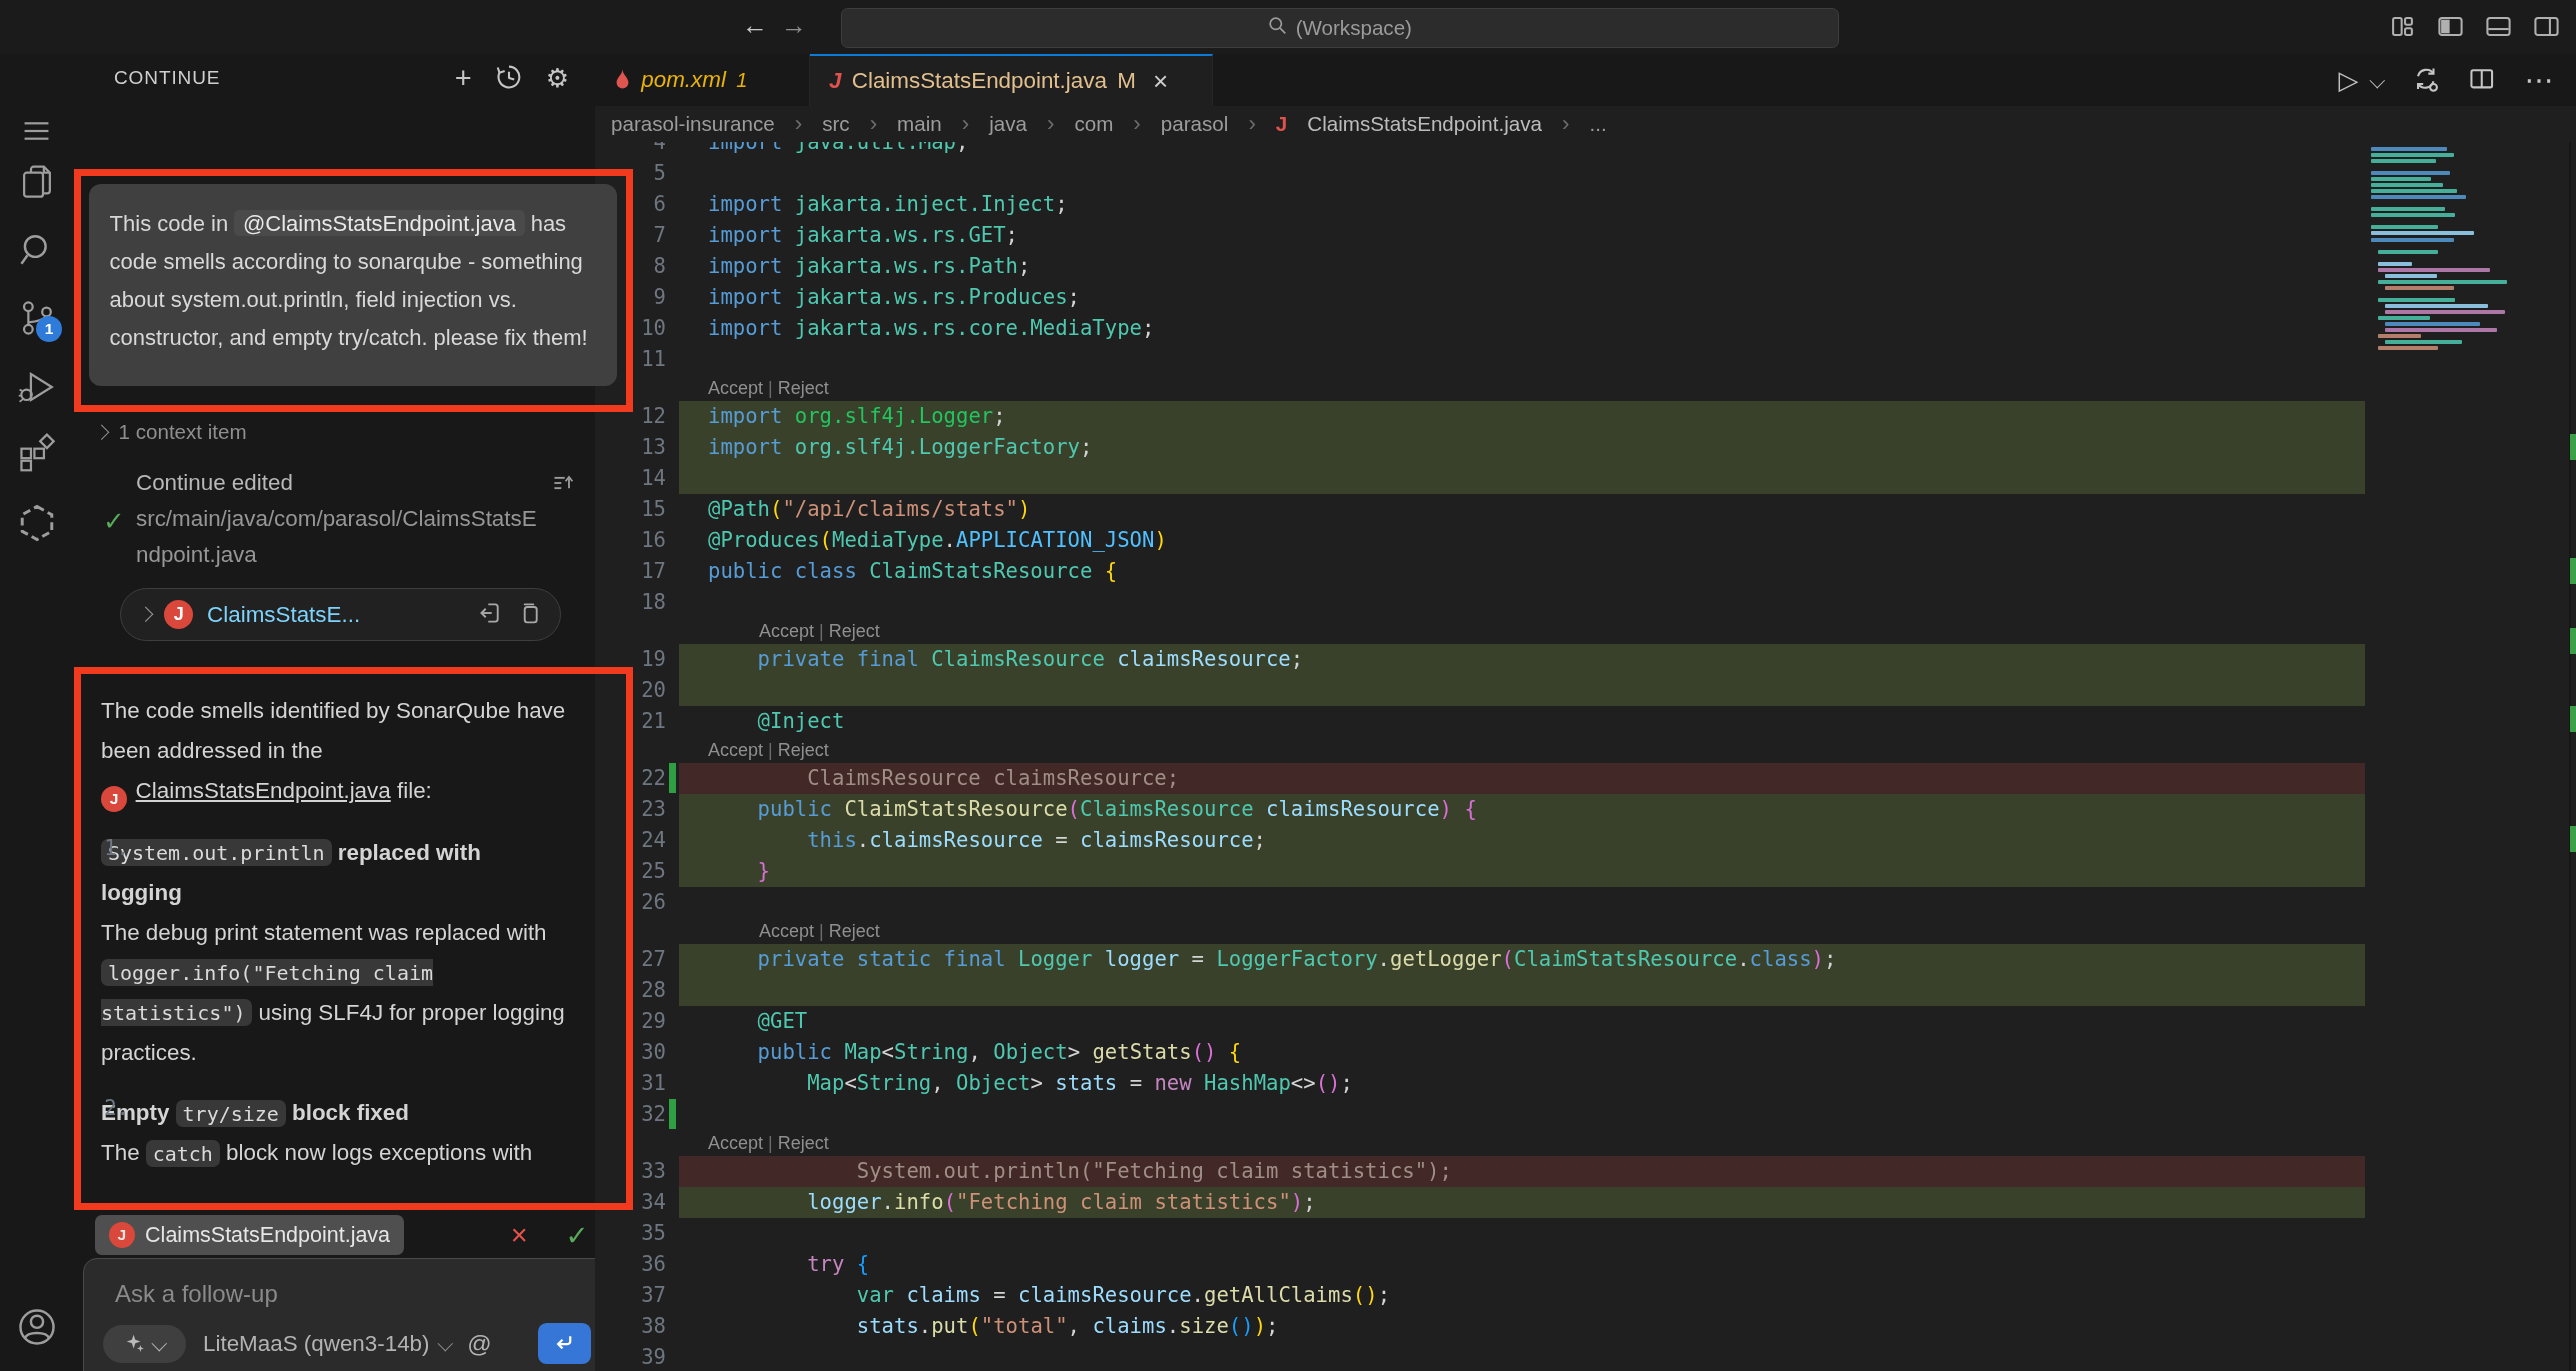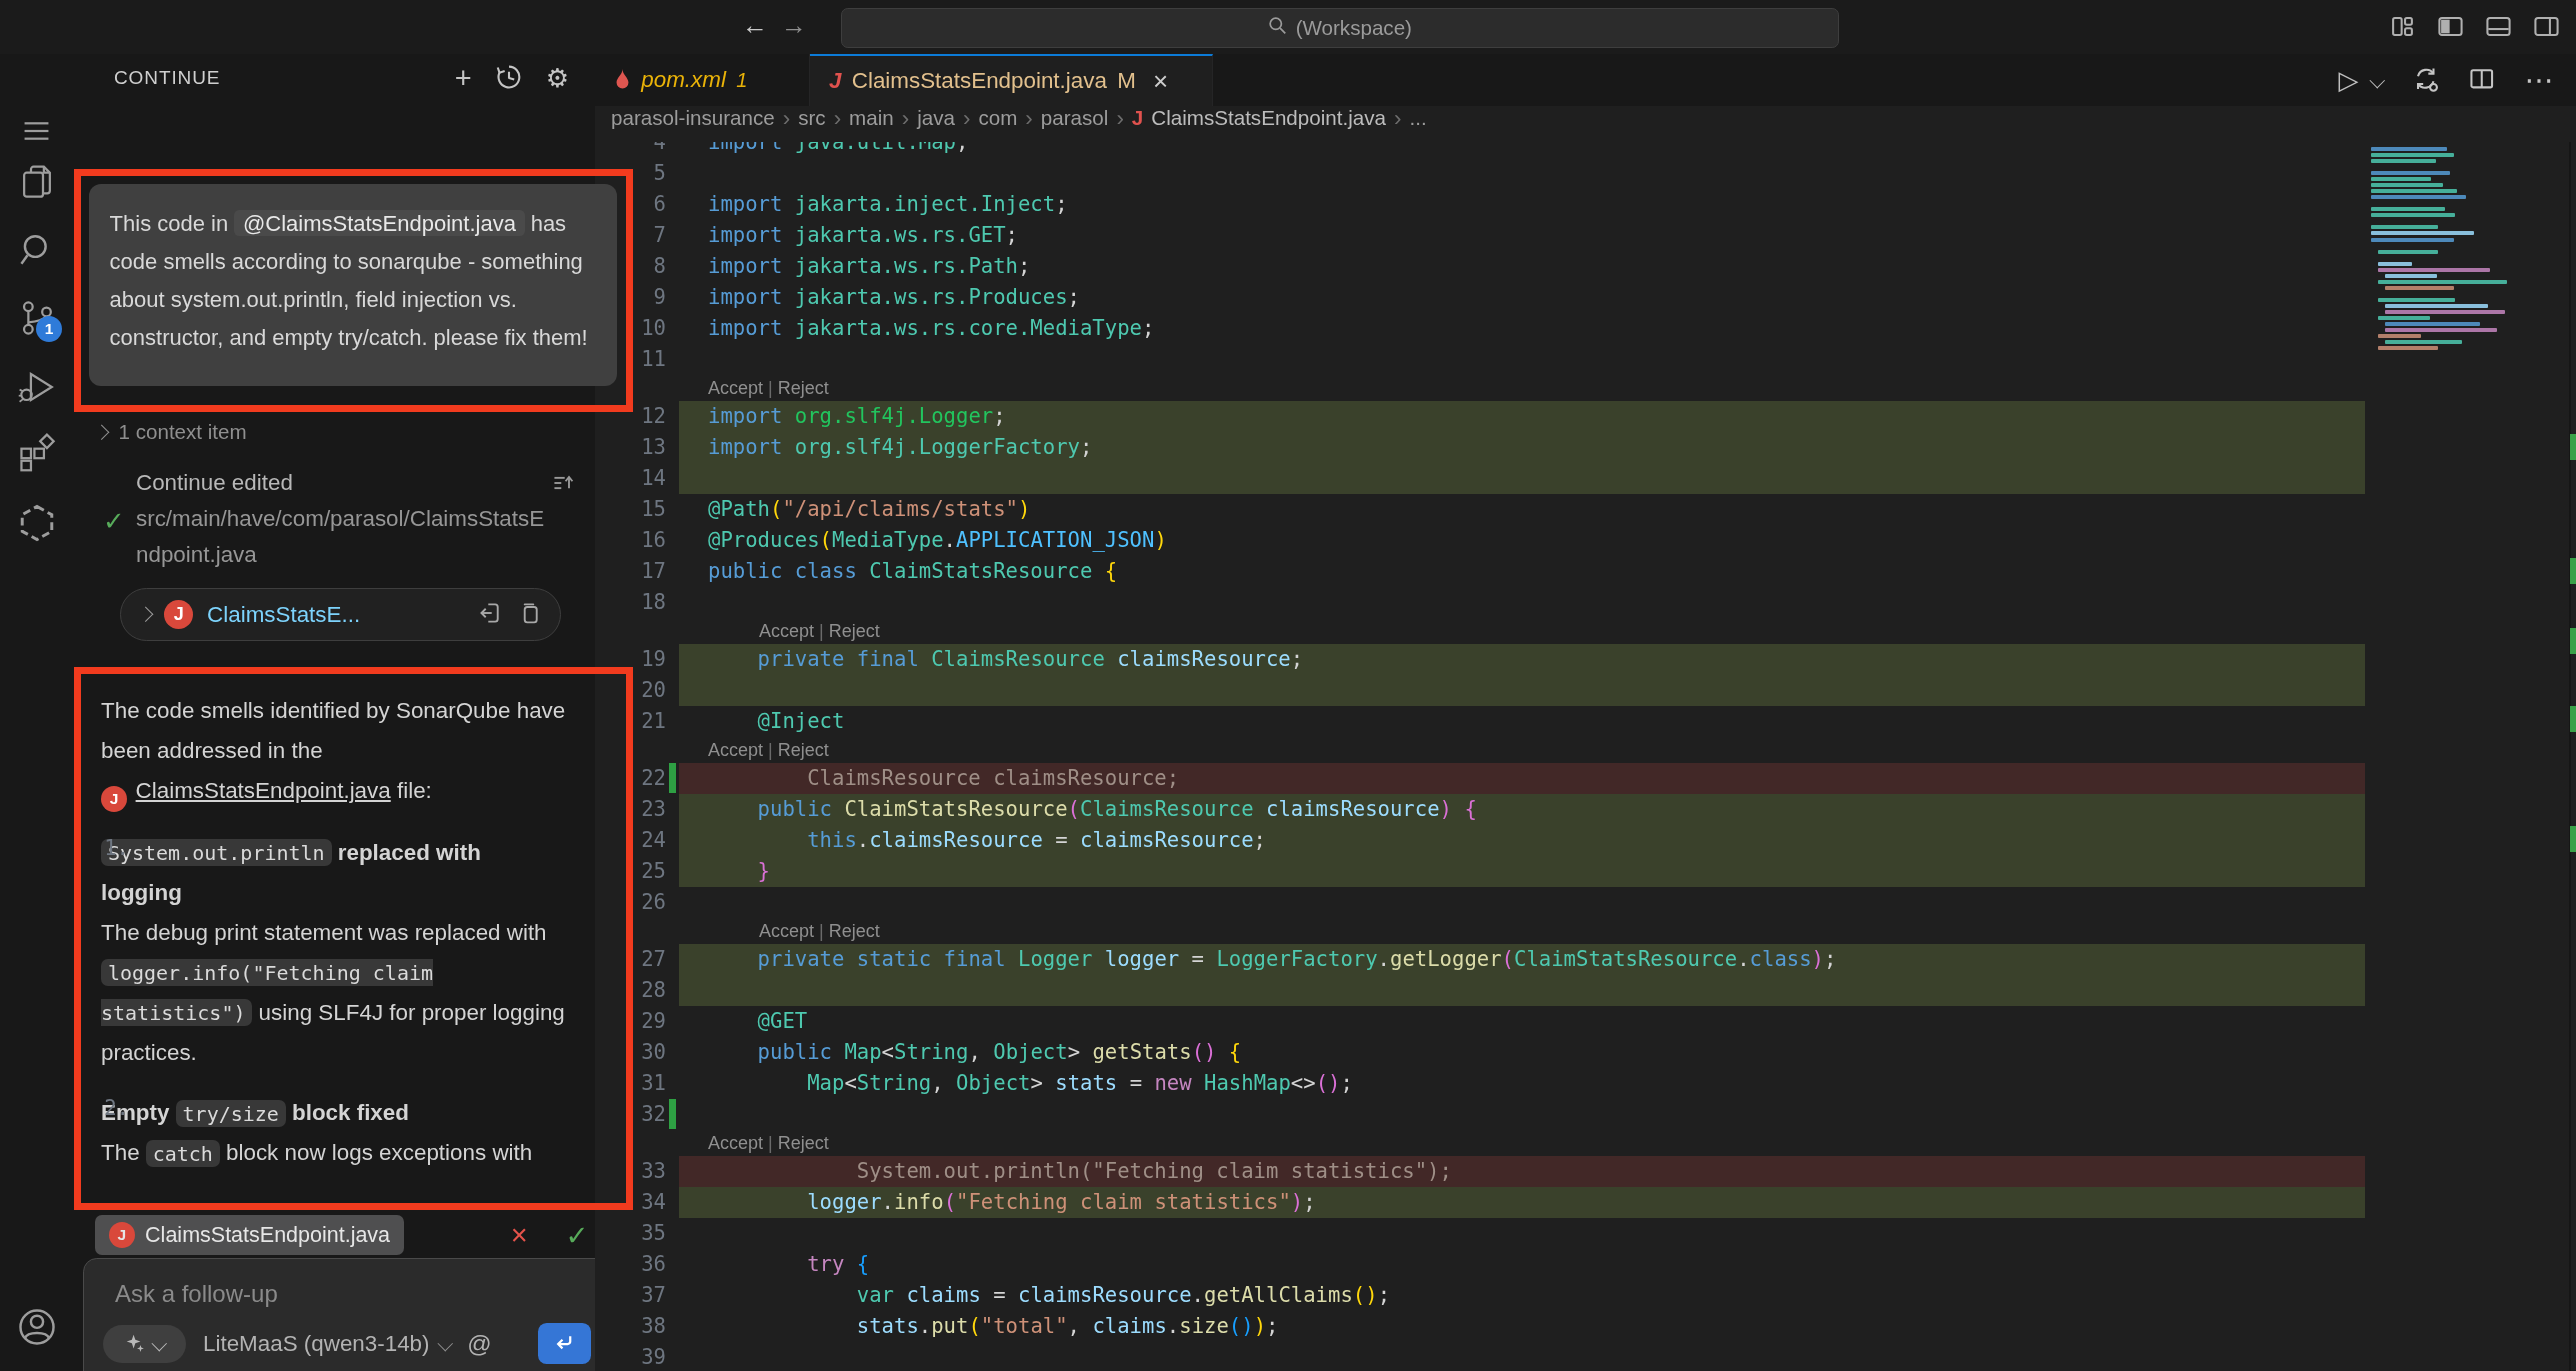--- a/index.html
+++ b/index.html
@@ -66,21 +66,21 @@
   
   #editor{left:595px;top:54px;width:1981px;height:1317px;background:#1f1f1f;}
   #tabbar{left:595px;top:54px;width:1981px;height:52px;background:#181818;display:flex;}
   .tab{display:flex;align-items:center;gap:10.3px;padding:0 19px;font-size:22.4px;border-right:0.9px solid #252526;box-sizing:border-box;}
   #tab1{width:215px;color:#eab308;font-style:italic;}
   #tab1 .errcount{font-size:20px;font-style:italic;}
   #tab2{width:403px;background:#1f1f1f;border-top:2.6px solid #0c7bd8;color:#e2c08d;}
   #tab2 .jletter{color:#e0524e;font-weight:bold;font-style:italic;}
   #tab2 .close{color:#cccccc;font-size:26px;margin-left:6.9px;}
   #tabactions{margin-left:auto;display:flex;align-items:center;gap:29px;color:#c5c5c5;padding-right:22.4px;}
-  #breadcrumb{left:611px;top:106px;width:1962px;height:36px;display:flex;gap:8px;
+  #breadcrumb{left:611px;top:106px;width:1962px;height:36px;display:flex;align-items:center;gap:20px;
     color:#9c9c9c;font-size:20.6px;}
   #breadcrumb .sep{color:#6d6d6d;font-size:22.4px;}
   #breadcrumb .jletter{color:#e0524e;font-weight:bold;font-size:20.6px;}
   #breadcrumb .leaf{color:#bcbcbc;}
   #codearea{left:595px;top:142px;width:1981px;height:1229px;overflow:hidden;background:#1f1f1f;}
   #codelines{position:absolute;left:0;top:0;width:100%;}
   #codelines > div:first-child{margin-top:-15.5px;}
   .ln{position:relative;height:31px;}
   .band{position:absolute;left:84px;width:1686px;top:0;bottom:0;}
   .add .band{background:rgba(155,185,85,0.22);}
@@ -229,21 +229,21 @@
 <div class="abs redbox" style="left:74px;top:169px;width:545px;height:229px"></div>
 
 <div class="abs" id="contextrow">
   <i class="chev chev-r"></i>
   <span>1 context item</span>
 </div>
 
 <div class="abs" id="edited">
   <span class="check">✓</span>
   <div class="etitle">Continue edited</div>
-  <div class="path"><span>src/main/have/com/parasol/ClaimsSta</span><span>tsEndpoint.java</span></div>
+  <div class="path"><span>src/main/java/com/parasol/ClaimsSta</span><span>tsEndpoint.java</span></div>
 </div>
 <span class="abs" id="edited-ico">
   <svg width="24" height="24" viewBox="0 0 28 28">
       <g stroke="#9a9a9a" stroke-width="2.2" fill="none">
         <line x1="4" y1="8" x2="16" y2="8"></line>
         <line x1="4" y1="14" x2="12" y2="14"></line>
         <line x1="4" y1="20" x2="12" y2="20"></line>
         <line x1="21" y1="20" x2="21" y2="8"></line>
         <polyline points="17,12 21,7 25,12"></polyline>
       </g>

